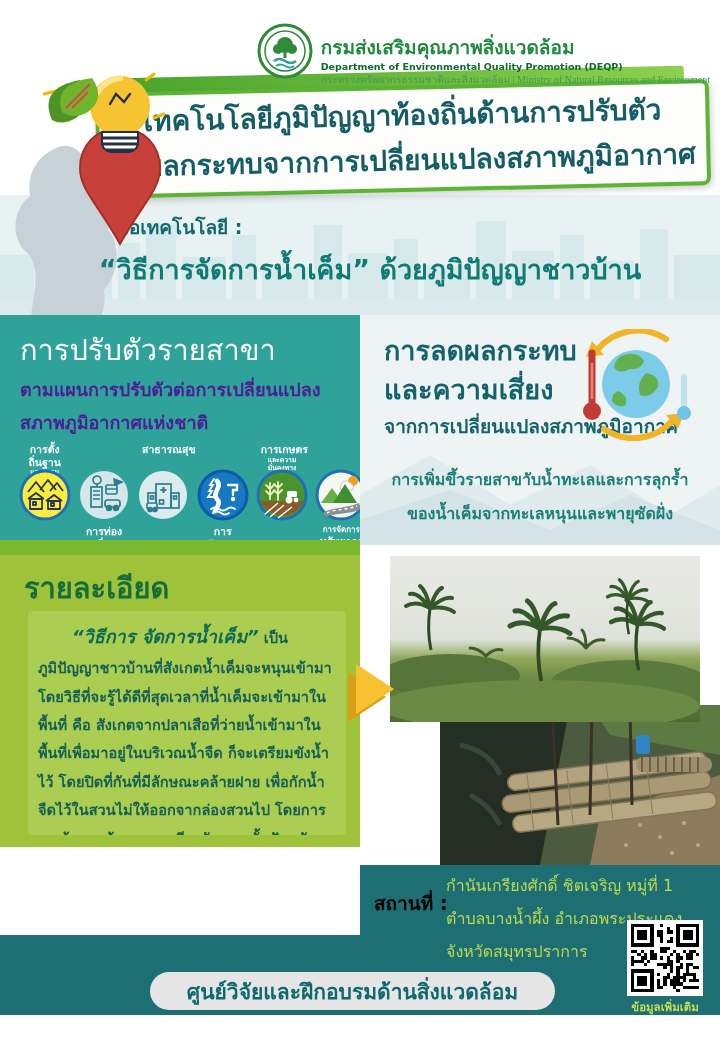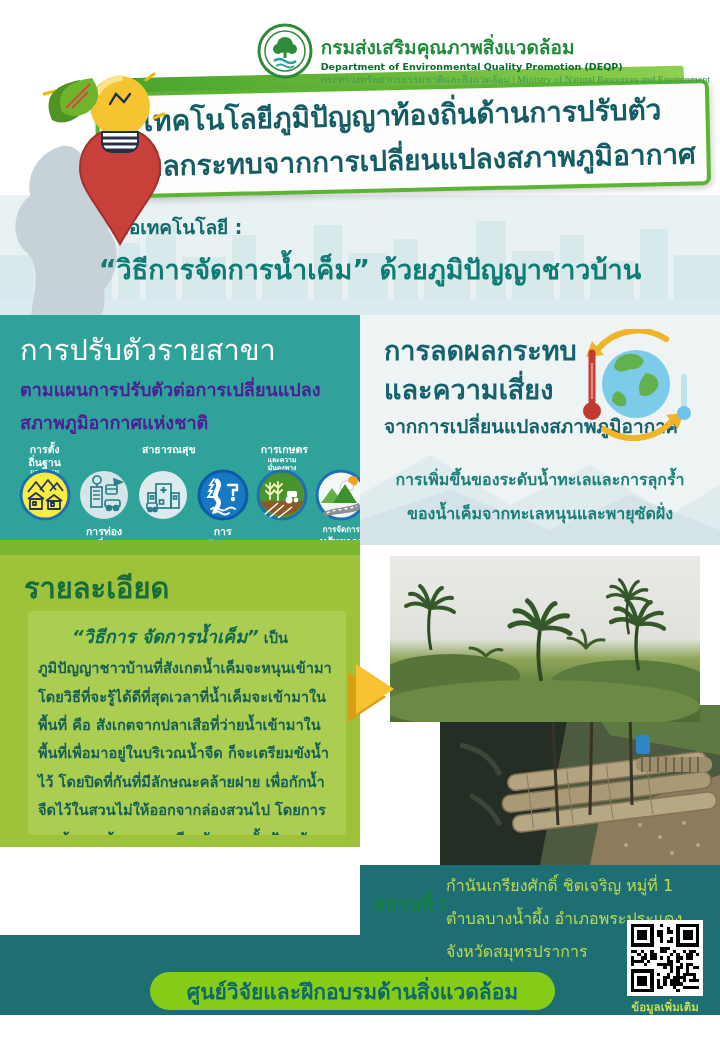--- a/index.html
+++ b/index.html
@@ -68,27 +68,27 @@
   .details-box .lead { font-size:18px; font-weight:bold; font-style:italic; color:#0e6a50; }
 
   
   .photo1 { position:absolute; top:556px; left:390px; width:310px; height:166px; z-index:3; overflow:hidden; background:#e7e9e5; }
   .photo2 { position:absolute; top:705px; left:440px; width:280px; height:160px; z-index:2; overflow:hidden; background:#46543a; }
   .arrow { position:absolute; top:664px; left:348px; z-index:4; }
 
   
   .band-left { position:absolute; top:935px; left:0; width:360px; height:80px; background:#1d6f74; z-index:2; }
   .band-right { position:absolute; top:865px; left:360px; width:360px; height:150px; background:#1d6f74; z-index:2; }
-  .loc-label { position:absolute; top:888px; left:374px; font-size:19px; font-weight:bold; color:#15803d; z-index:3; }
+  .loc-label { position:absolute; top:888px; left:374px; font-size:19px; font-weight:bold; color:#000000; z-index:3; }
   .loc-lines { position:absolute; top:870px; left:446px; width:268px; color:#bcd94e; font-size:16px;
     font-weight:normal; line-height:2.05; z-index:3; }
   .qr { position:absolute; top:920px; left:627px; width:76px; height:76px; background:#ffffff; padding:4px; z-index:4; }
   .qr-label { position:absolute; top:998px; left:613px; width:104px; text-align:center; color:#c9de55;
     font-size:11.5px; font-weight:bold; z-index:4; }
-  .pill { position:absolute; top:972px; left:150px; width:405px; height:38px; background:#84cc16;
+  .pill { position:absolute; top:972px; left:150px; width:405px; height:38px; background:#e5e5e5;
     border-radius:20px; display:flex; align-items:center; justify-content:center;
     font-size:21px; font-weight:bold; color:#0f686d; z-index:3; }
 </style>
 </head>
 <body>
 
 <div class="page">
 
   <div class="sky">
     <svg width="720" height="120" viewBox="0 0 720 120">
@@ -337,21 +337,21 @@
       <path d="M58,26 q14,-4 20,6 q-4,10 -14,8 q-12,6 -16,-2 q2,-10 10,-12 Z" fill="#63b04e"></path>
       <path d="M80,44 q14,2 12,14 q-8,12 -18,8 q-4,-12 6,-22 Z" fill="#63b04e"></path>
       <path d="M52,62 q10,4 8,14 q-8,4 -14,-4 q0,-8 6,-10 Z" fill="#63b04e"></path>
       <line x1="26" y1="24" x2="26" y2="72" stroke="#c23b32" stroke-width="7" stroke-linecap="round"></line>
       <circle cx="26" cy="82" r="9" fill="#c23b32"></circle>
       <line x1="26" y1="34" x2="26" y2="70" stroke="#e8857e" stroke-width="2.4"></line>
       <line x1="118" y1="48" x2="118" y2="76" stroke="#bfe2ef" stroke-width="6" stroke-linecap="round"></line>
       <circle cx="118" cy="84" r="7" fill="#6fc3e8"></circle>
     </svg>
     <div class="impact">
-      <span>การเพิ่มขึ้นของระดับน้ำทะเลและการลุกร้ำ</span><br>
+      <span>การเพิ่มขึ้วรายสาขาับน้ำทะเลและการลุกร้ำ</span><br>
       <span>ของน้ำเค็มจากทะเลหนุนและพายุซัดฝั่ง</span>
     </div>
   </div>
 
   <div class="details">
     <div class="details-title">รายละเอียด</div>
     <div class="details-box">
       <p><span class="lead">“วิธีการ จัดการน้ำเค็ม”</span><span> เป็นภูมิปัญญาชาวบ้านที่สังเกตน้ำเค็มจะหนุนเข้ามา โดยวิธีที่จะรู้ได้ดีที่สุดเวลาที่น้ำเค็มจะเข้ามาในพื้นที่ คือ สังเกตจากปลาเสือที่ว่ายน้ำเข้ามาในพื้นที่เพื่อมาอยู่ในบริเวณน้ำจืด ก็จะเตรียมขังน้ำไว้ โดยปิดที่กันที่มีลักษณะคล้ายฝาย เพื่อกักน้ำจืดไว้ในสวนไม่ให้ออกจากล่องสวนไป โดยการเอาต้นมะพร้าวมาวางเรียงกัน จากนั้นปักหลักลงไป ส่วนข้างใต้ก็วางท่อตรงข้างล่างฝาย เพื่อใช้สำหรับไว้เติมเวลาที่น้ำจืดมา จากนั้นก็ใส่ดินเป็นคันกั้นขึ้นมาเรื่อยๆ อย่าให้ต่ำกว่าระดับน้ำเค็ม เพื่อที่น้ำเค็มจะได้ไม่เข้ามาในพื้นที่น้ำจืด ซึ่งจะนำมารดน้ำต้นไม้ที่ปลูกได้</span></p>
     </div>
   </div>

